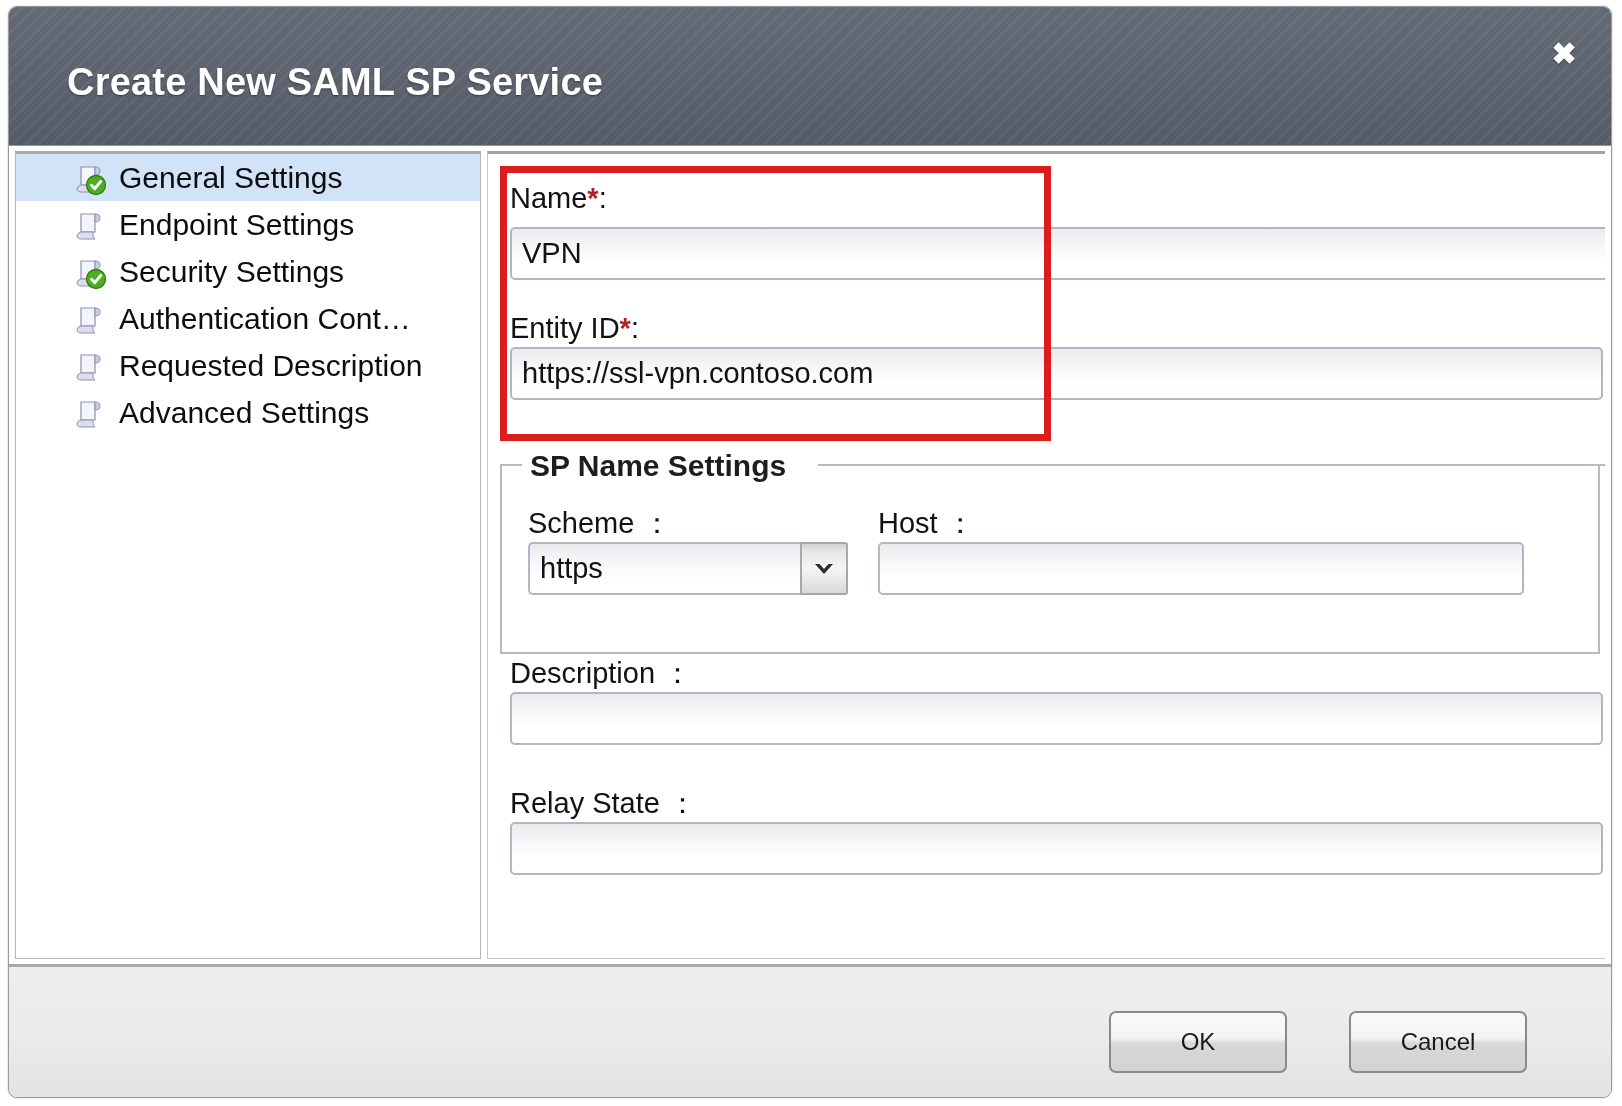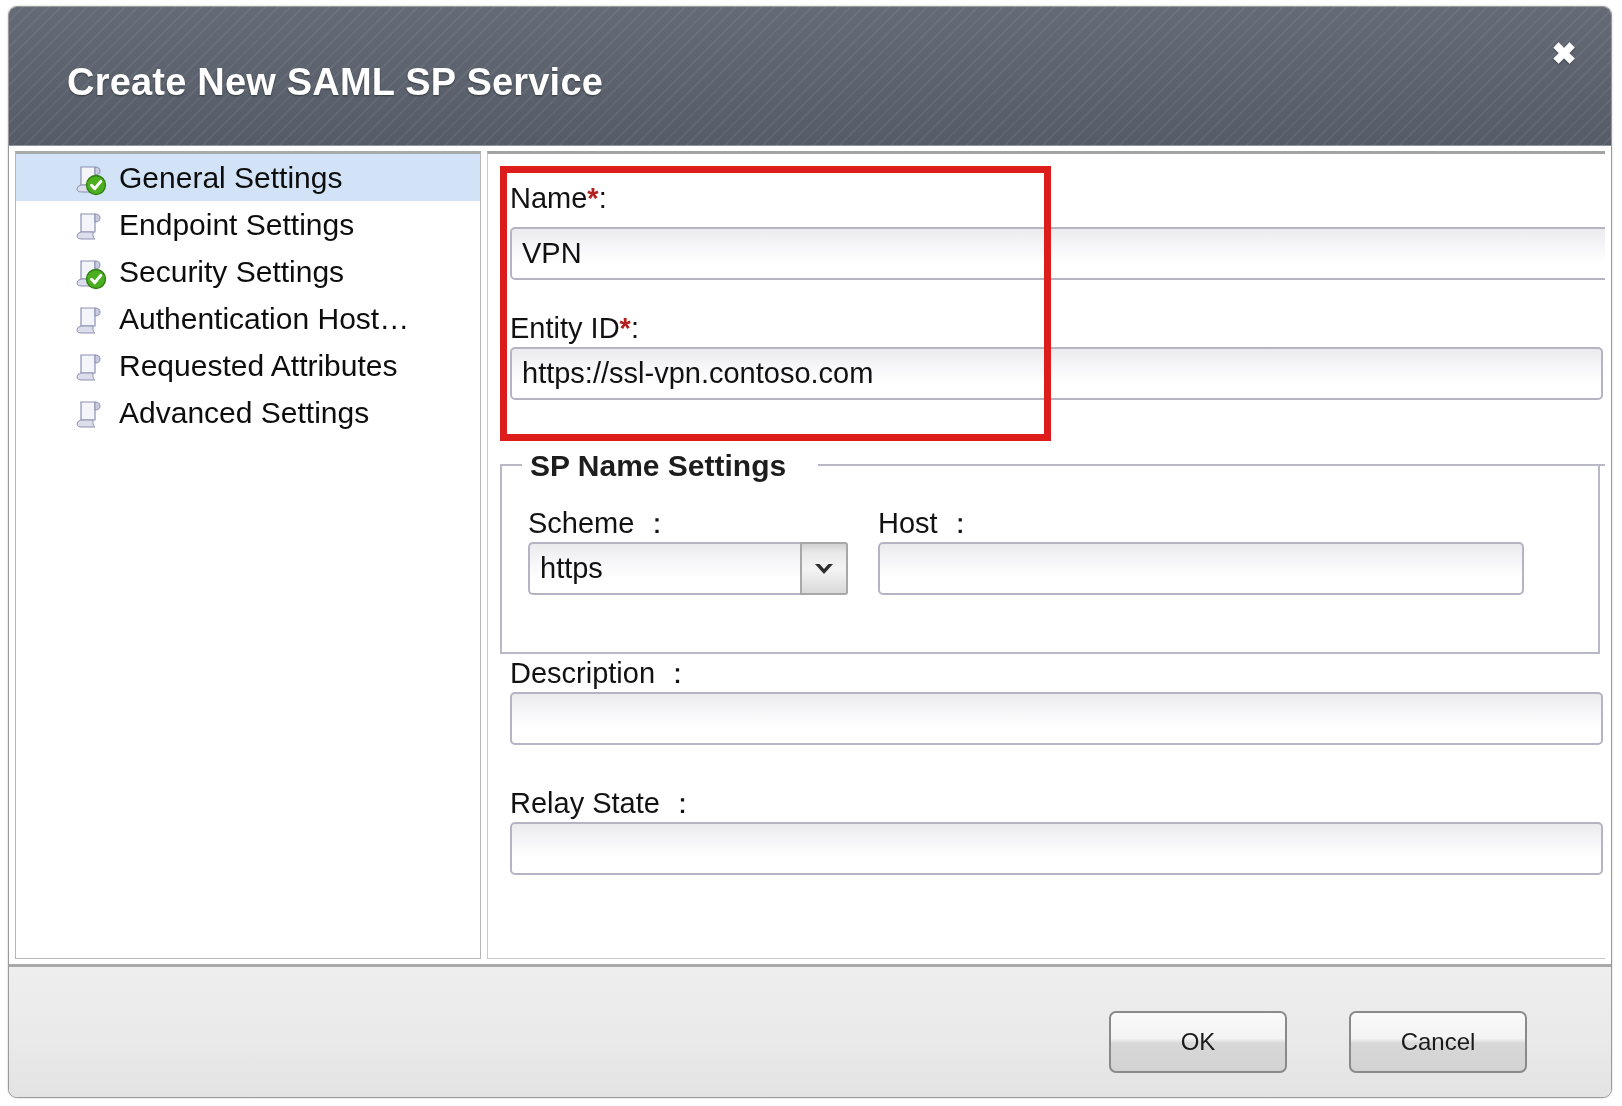--- a/index.html
+++ b/index.html
@@ -339,32 +339,32 @@
       </div>
 
       <div class="nav-item">
         <span class="pg-icon">
           <svg width="36" height="36" viewBox="0 0 36 36">
             <path d="M9 7 L23 7 L23 25 L9 25 Z" fill="#f4f5fa" stroke="#8d90b0" stroke-width="1.2"></path>
             <path d="M23 7 q5 0 5 4 q0 4 -5 4 Z" fill="#c9cbe0" stroke="#8d90b0" stroke-width="1"></path>
             <path d="M9 25 q-4 1 -4 4 q0 3 5 3 L23 32 q-2 -1.4 -2 -3.6 L21 25 Z" fill="#dcdeed" stroke="#8d90b0" stroke-width="1"></path>
           </svg>
         </span>
-        <span class="nav-label">Authentication Host…</span>
+        <span class="nav-label">Authentication Cont…</span>
       </div>
 
       <div class="nav-item">
         <span class="pg-icon">
           <svg width="36" height="36" viewBox="0 0 36 36">
             <path d="M9 7 L23 7 L23 25 L9 25 Z" fill="#f4f5fa" stroke="#8d90b0" stroke-width="1.2"></path>
             <path d="M23 7 q5 0 5 4 q0 4 -5 4 Z" fill="#c9cbe0" stroke="#8d90b0" stroke-width="1"></path>
             <path d="M9 25 q-4 1 -4 4 q0 3 5 3 L23 32 q-2 -1.4 -2 -3.6 L21 25 Z" fill="#dcdeed" stroke="#8d90b0" stroke-width="1"></path>
           </svg>
         </span>
-        <span class="nav-label">Requested Attributes</span>
+        <span class="nav-label">Requested Description</span>
       </div>
 
       <div class="nav-item">
         <span class="pg-icon">
           <svg width="36" height="36" viewBox="0 0 36 36">
             <path d="M9 7 L23 7 L23 25 L9 25 Z" fill="#f4f5fa" stroke="#8d90b0" stroke-width="1.2"></path>
             <path d="M23 7 q5 0 5 4 q0 4 -5 4 Z" fill="#c9cbe0" stroke="#8d90b0" stroke-width="1"></path>
             <path d="M9 25 q-4 1 -4 4 q0 3 5 3 L23 32 q-2 -1.4 -2 -3.6 L21 25 Z" fill="#dcdeed" stroke="#8d90b0" stroke-width="1"></path>
           </svg>
         </span>

